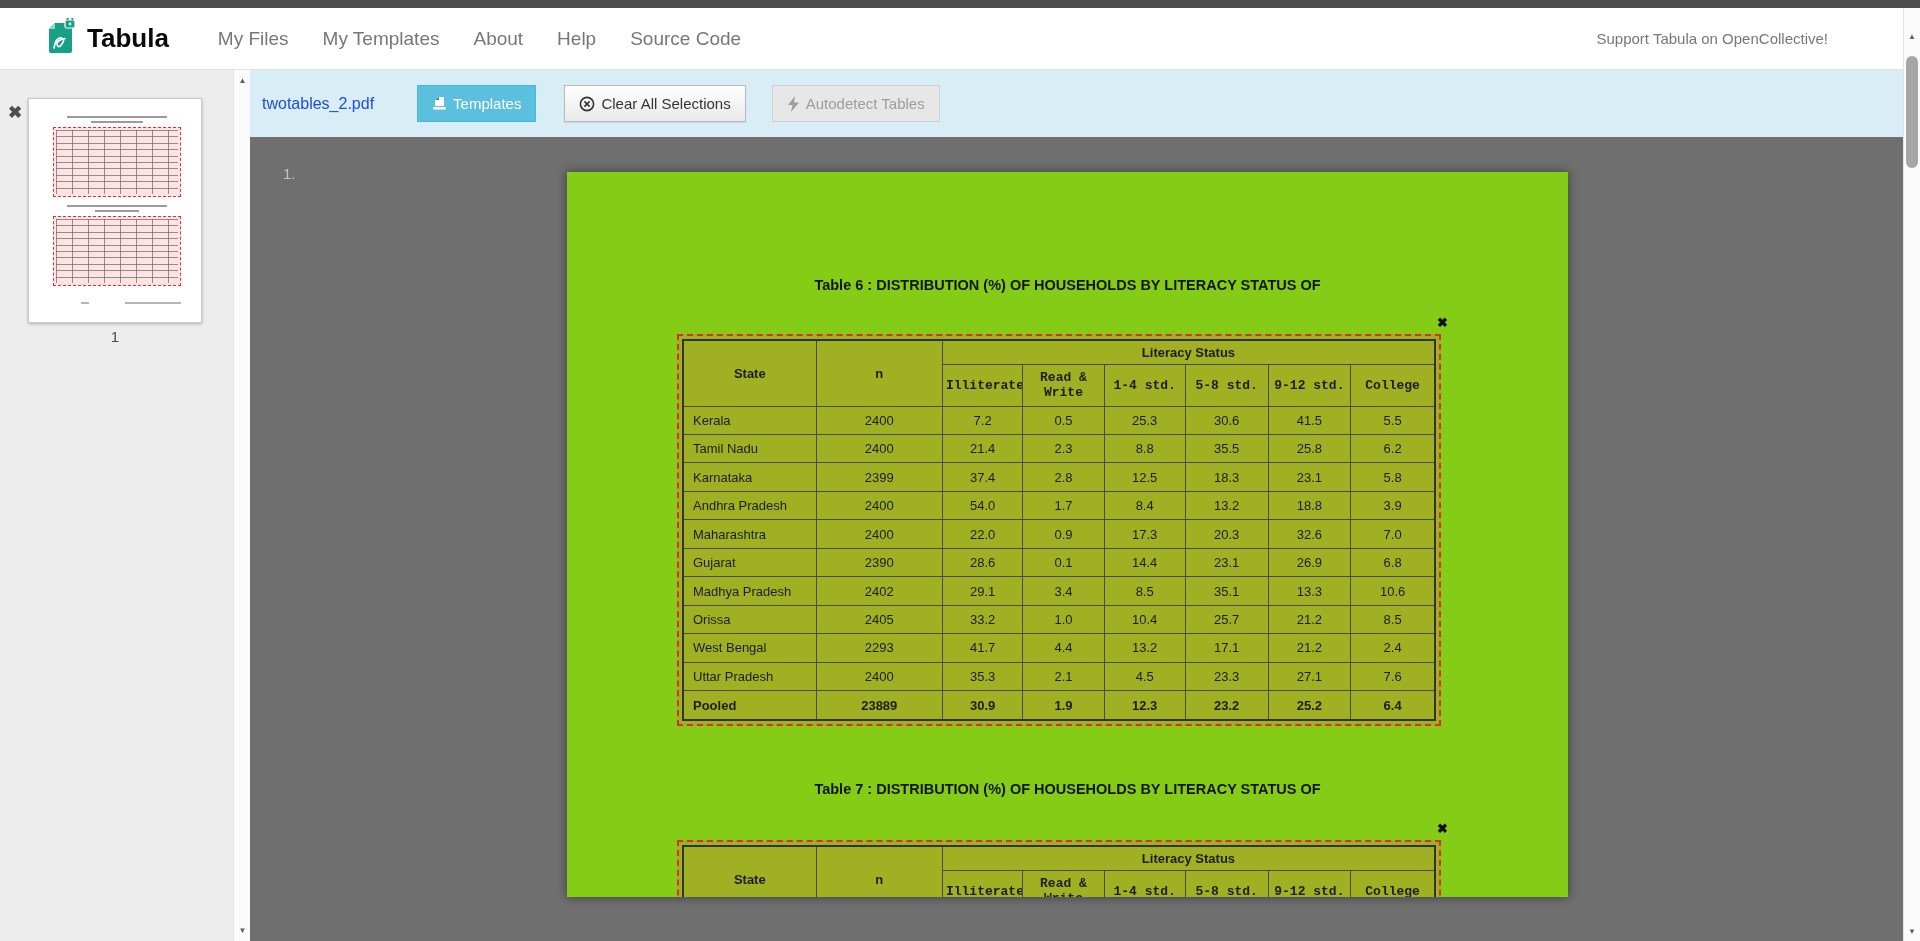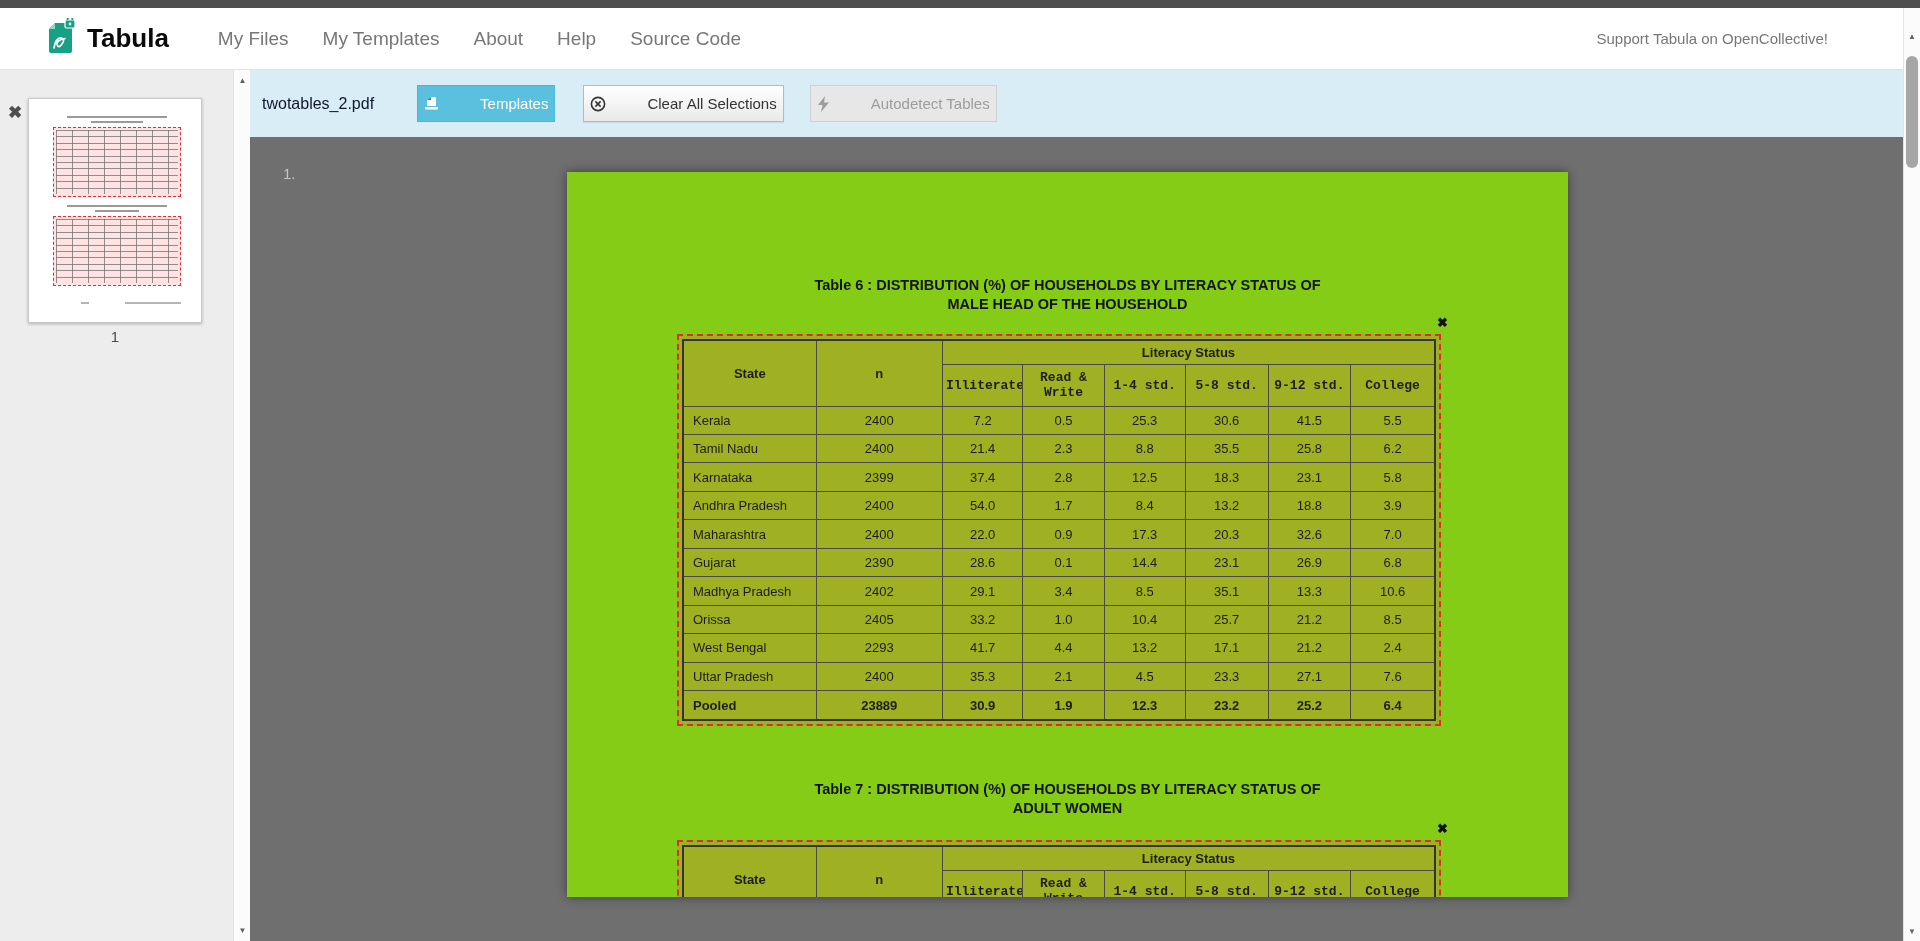--- a/index.html
+++ b/index.html
@@ -15,23 +15,23 @@
             border-bottom:1px solid #e2e2e2; display:flex; align-items:center; z-index:10; }
   .brand-wrap { display:flex; align-items:center; margin-left:44px; cursor:pointer; }
   .brand-text { font-size:26px; font-weight:bold; color:#0a0a0a; margin-left:9px; }
   .nav-links { display:flex; align-items:center; margin-left:32px; }
   .nav-link { font-size:19px; color:#777; text-decoration:none; padding:10px 17px; cursor:pointer; }
   .nav-right { margin-left:auto; margin-right:92px; font-size:15px; color:#777; cursor:pointer; }
 
   
   .toolbar { position:absolute; left:250px; top:70px; width:1653px; height:67px; background:#d9edf7;
              display:flex; align-items:center; }
-  .filename { font-size:16px; color:#0f172a; margin-left:12px;text-align:right; }
+  .filename { font-size:16px; color:#1d4ed8; margin-left:12px;text-align:right; }
   .btn { height:37px; display:inline-flex; align-items:center; justify-content:center;
-         border-radius:0; font-size:15px; cursor:pointer; padding:0 6px; white-space:nowrap;gap:35px; }
+         border-radius:0; font-size:15px; cursor:pointer; padding:0 14px; white-space:nowrap; }
   .btn svg { margin-right:6px; }
   .btn-templates { background:#5bc0de; border:1px solid #46b8da; color:#fff; margin-left:43px; }
   .btn-clear { background:linear-gradient(#ffffff,#e9e9e9); border:1px solid #b9b9b9; color:#333;
                margin-left:28px; box-shadow:0 1px 1px rgba(0,0,0,.08); }
   .btn-autodetect { background:#e7e7e7; border:1px solid #d0d0d0; color:#9d9d9d; margin-left:26px; cursor:default; }
   .btn-export { position:absolute; right:50px; top:13px; background:#5cb85c; border:1px solid #4cae4c; color:#fff; }
 
   
   .sidebar { position:absolute; left:0; top:70px; width:233px; height:871px; background:#ededed; }
   .sidebar-scroll { position:absolute; left:233px; top:70px; width:17px; height:871px; background:#fbfbfb;
@@ -170,21 +170,20 @@
   <div class="scroll-arrow" style="top:6px;">▲</div>
   <div class="scroll-arrow" style="bottom:6px;">▼</div>
 </div>
 
 <div class="viewer">
   <div class="viewer-pagelabel">1.</div>
 
   <div class="pdf-page">
     <div class="doc-title t6">
       <div>Table 6 : DISTRIBUTION (%) OF HOUSEHOLDS BY LITERACY STATUS OF</div>
-      <div>MALE HEAD OF THE HOUSEHOLD</div>
     </div>
 
     <div class="sel t6">
       <div class="sel-close">✖</div>
       <table class="pdf-table">
           <colgroup>
             <col style="width: 17.7%;">
             <col style="width: 16.8%;">
             <col style="width: 10.7%;">
             <col style="width: 10.8%;">
@@ -318,21 +317,20 @@
               <td>23.2</td>
               <td>25.2</td>
               <td>6.4</td>
             </tr>
           </tbody>
         </table>
     </div>
 
     <div class="doc-title t7">
       <div>Table 7 : DISTRIBUTION (%) OF HOUSEHOLDS BY LITERACY STATUS OF</div>
-      <div>ADULT WOMEN</div>
     </div>
 
     <div class="sel t7">
       <div class="sel-close">✖</div>
       <table class="pdf-table">
           <colgroup>
             <col style="width: 17.7%;">
             <col style="width: 16.8%;">
             <col style="width: 10.7%;">
             <col style="width: 10.8%;">

